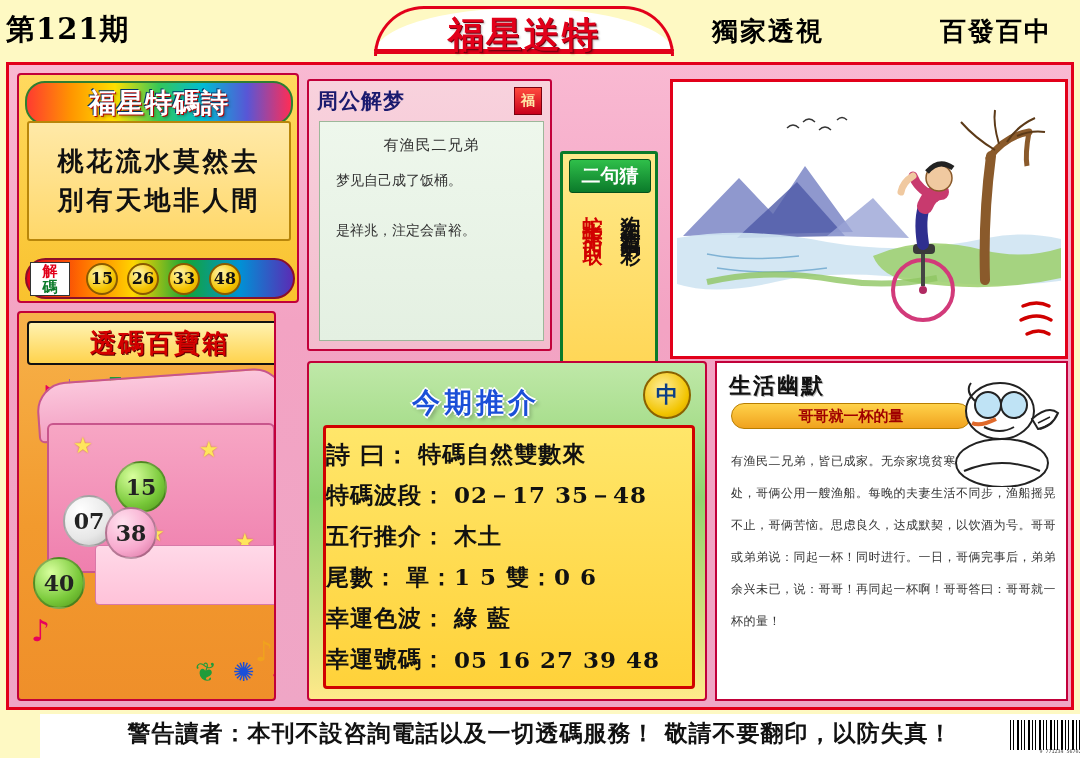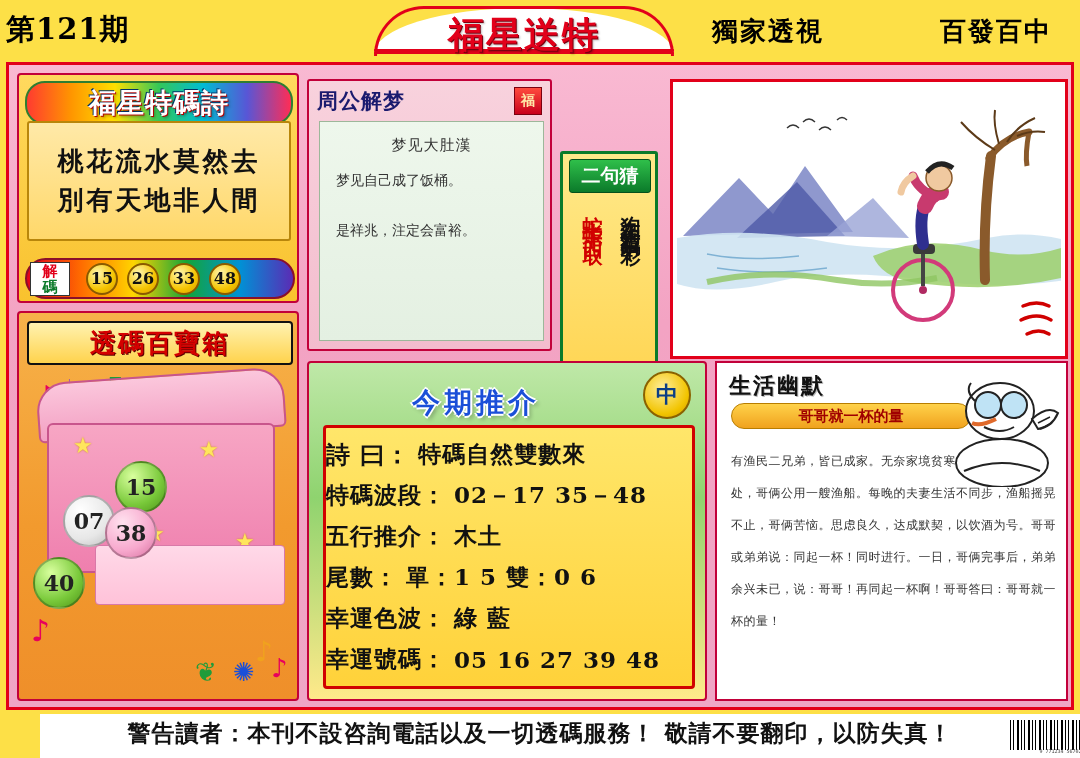--- a/index.html
+++ b/index.html
@@ -6,21 +6,21 @@
   html, body { margin:0; padding:0; }
   body {
     width:1080px; height:758px;
     font-family:"DejaVu Sans","Liberation Sans",sans-serif;
     background:#ffffff;
     position:relative;
     overflow:hidden;
   }
   .page {
     position:absolute; inset:0;
-    background:#fde047;
+    background:#fef9c3;
   }
 
   
   .header { position:absolute; left:0; top:0; width:1080px; height:62px; }
   .issue {
     position:absolute; left:6px; top:10px;
     font-family:"DejaVu Serif","Liberation Serif",serif;
     font-weight:bold; font-size:29px; color:#000;
     letter-spacing:1px;
   }
@@ -129,21 +129,21 @@
   .ball {
     width:32px; height:32px; border-radius:50%;
     background:radial-gradient(circle at 35% 30%,#fff7b0,#f5c400 60%,#d99b00);
     border:2px solid #8a5a00;
     display:flex; align-items:center; justify-content:center;
     font-family:"DejaVu Serif","Liberation Serif",serif;
     font-weight:bold; font-size:16px; color:#111;
   }
 
   .treasure-box {
-    position:absolute; left:0; top:238px; width:282px; height:390px;
+    position:absolute; left:0; top:238px; width:259px; height:390px;
     background:linear-gradient(180deg,#f7b24a,#f29a2e 55%,#ef8f2a);
     border:2px solid #c2003a;
     border-radius:4px;
     overflow:hidden;
   }
   .treasure-title-band {
     position:absolute; left:8px; top:8px; width:266px; height:44px;
     background:linear-gradient(180deg,#fff2b0,#ffd34d);
     border:2px solid #111;
     border-radius:4px;
@@ -433,21 +433,21 @@
         <div class="note" style="left:176px; top:344px; font-size:26px; color:#1f9c3a;">❦</div>
         <div class="note" style="left:214px; top:344px; font-size:26px; color:#1b4fd8;">✺</div>
         <div class="note" style="left:252px; top:340px; font-size:26px; color:#e8005c;">♪</div>
       </div>
     </div>
 
     <div class="dream-box">
       <div class="dream-title">周公解梦</div>
       <div class="dream-seal">福</div>
       <div class="dream-paper">
-        <div class="dream-head">梦见大肚漢</div>
+        <div class="dream-head">有渔民二兄弟</div>
         <div class="dream-p">梦见自己成了饭桶。</div>
         <div class="dream-p dream-p2">是祥兆，注定会富裕。</div>
       </div>
     </div>
 
     <div class="riddle-box">
       <div class="riddle-head">二句猜</div>
       <div class="riddle-cols">
         <div class="rcol rcol-blk">狗左狗右鷄中彩</div>
         <div class="rcol rcol-red">蛇上蛇下一四取</div>

